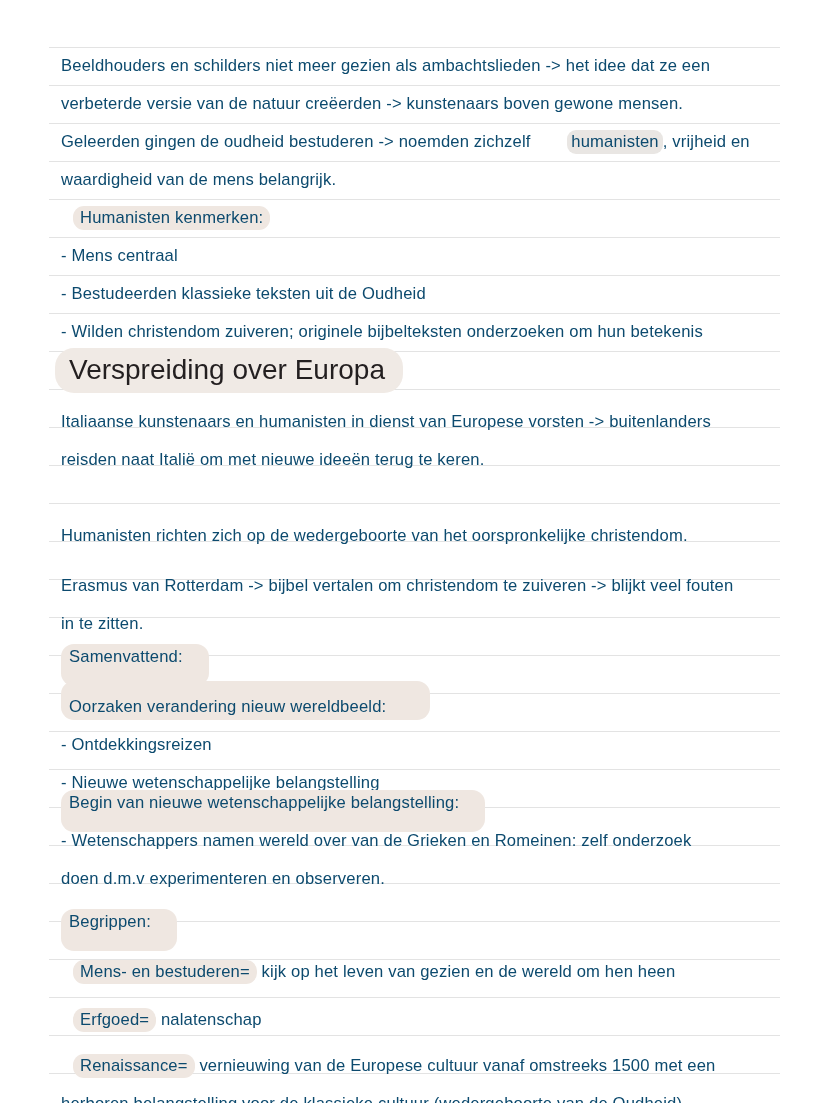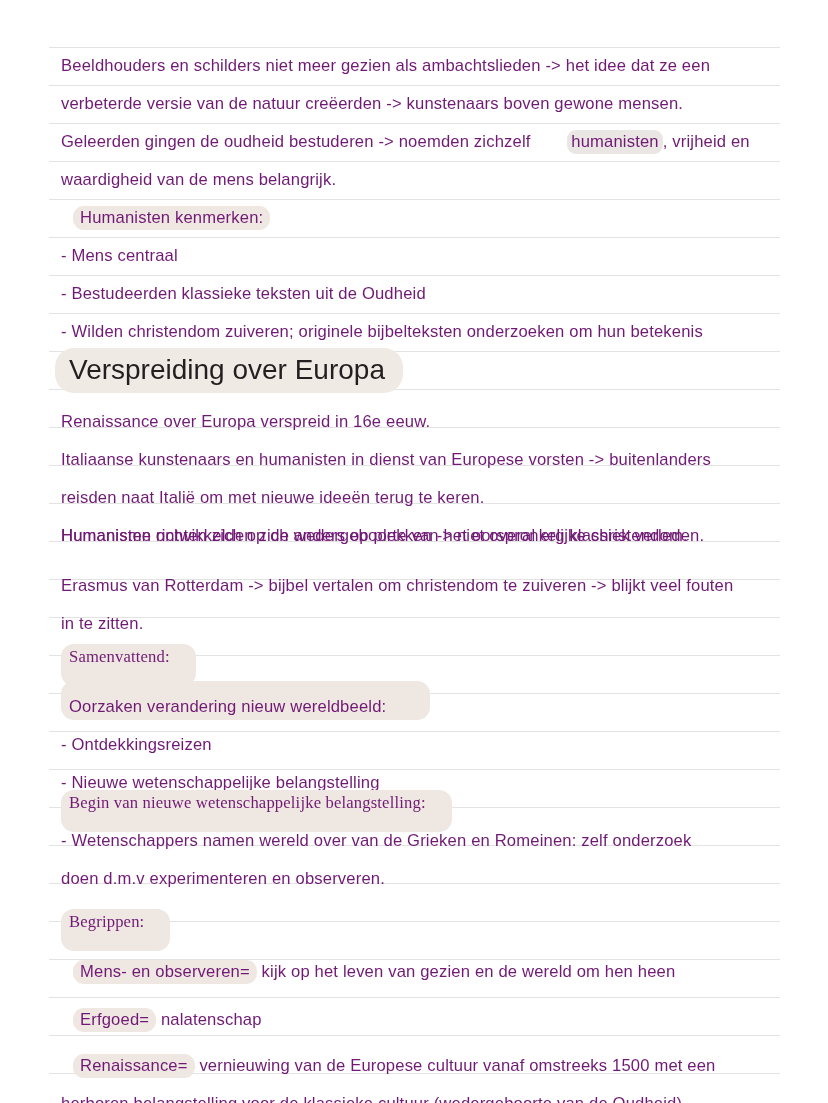--- a/index.html
+++ b/index.html
@@ -44,21 +44,21 @@
   }
   .block {
     position: absolute;
     left: 61px;
     width: 722px;
   }
   .line {
     height: 38px;
     line-height: 38px;
     font-size: 16.6px;
-    color: #701a75;
+    color: #0c4a6e;
     white-space: nowrap;
     letter-spacing: 0.01em;
   }
   .hl {
     background: #efe7e1;
     border-radius: 11px;
     padding: 2px 7px 3px 7px;
     box-decoration-break: clone;
     margin-left: 12px;
     -webkit-box-decoration-break: clone;
@@ -71,21 +71,20 @@
   }
   .hl-wide {
     background: #efe7e1;
     border-radius: 13px;
     padding: 16px 44px 4px 8px;
   }
   .hl-wide-sm {
     background: #efe7e1;
     border-radius: 13px;
     padding: 3px 26px 20px 8px;
-    font-family: Liberation Serif, serif;
   }
 
   
   .heading-block {
     position: absolute;
     left: 55px;
   }
   .heading {
     height: 38px;
     line-height: 38px;
@@ -153,24 +152,22 @@
       <div class="line">- Bestudeerden klassieke teksten uit de Oudheid</div>
       <div class="line">- Wilden christendom zuiveren; originele bijbelteksten onderzoeken om hun betekenis</div>
       <div class="line">te begrijpen</div>
     </div>
 
     <div class="heading-block" style="top:351px;">
       <div class="heading"><span class="hl-head">Verspreiding over Europa</span></div>
     </div>
 
     <div class="block" style="top:403px;">
-      <div class="line">Renaissance over Europa verspreid in 16e eeuw.</div>
       <div class="line">Italiaanse kunstenaars en humanisten in dienst van Europese vorsten -&gt; buitenlanders</div>
       <div class="line">reisden naat Italië om met nieuwe ideeën terug te keren.</div>
-      <div class="line">Humanisme ontwikkelden zich anders op plekken -&gt; niet overal erg klassiek verleden.</div>
     </div>
 
     <div class="block" style="top:517px;">
       <div class="line">Humanisten richten zich op de wedergeboorte van het oorspronkelijke christendom.</div>
     </div>
 
     <div class="block" style="top:567px;">
       <div class="line">Erasmus van Rotterdam -&gt; bijbel vertalen om christendom te zuiveren -&gt; blijkt veel fouten</div>
       <div class="line">in te zitten.</div>
     </div>
@@ -189,21 +186,21 @@
       <div class="line"><span class="hl-wide-sm">Begin van nieuwe wetenschappelijke belangstelling:</span></div>
       <div class="line">- Wetenschappers namen wereld over van de Grieken en Romeinen: zelf onderzoek</div>
       <div class="line">doen d.m.v experimenteren en observeren.</div>
     </div>
 
     <div class="block" style="top:903px;">
       <div class="line"><span class="hl-wide-sm">Begrippen:</span></div>
     </div>
 
     <div class="block" style="top:953px;">
-      <div class="line"><span class="hl">Mens- en observeren=</span><span> kijk op het leven van gezien en de wereld om hen heen</span></div>
+      <div class="line"><span class="hl">Mens- en bestuderen=</span><span> kijk op het leven van gezien en de wereld om hen heen</span></div>
     </div>
 
     <div class="block" style="top:1001px;">
       <div class="line"><span class="hl">Erfgoed=</span><span> nalatenschap</span></div>
     </div>
 
     <div class="block" style="top:1047px;">
       <div class="line"><span class="hl">Renaissance=</span><span> vernieuwing van de Europese cultuur vanaf omstreeks 1500 met een</span></div>
       <div class="line">herboren belangstelling voor de klassieke cultuur (wedergeboorte van de Oudheid).</div>
     </div>

